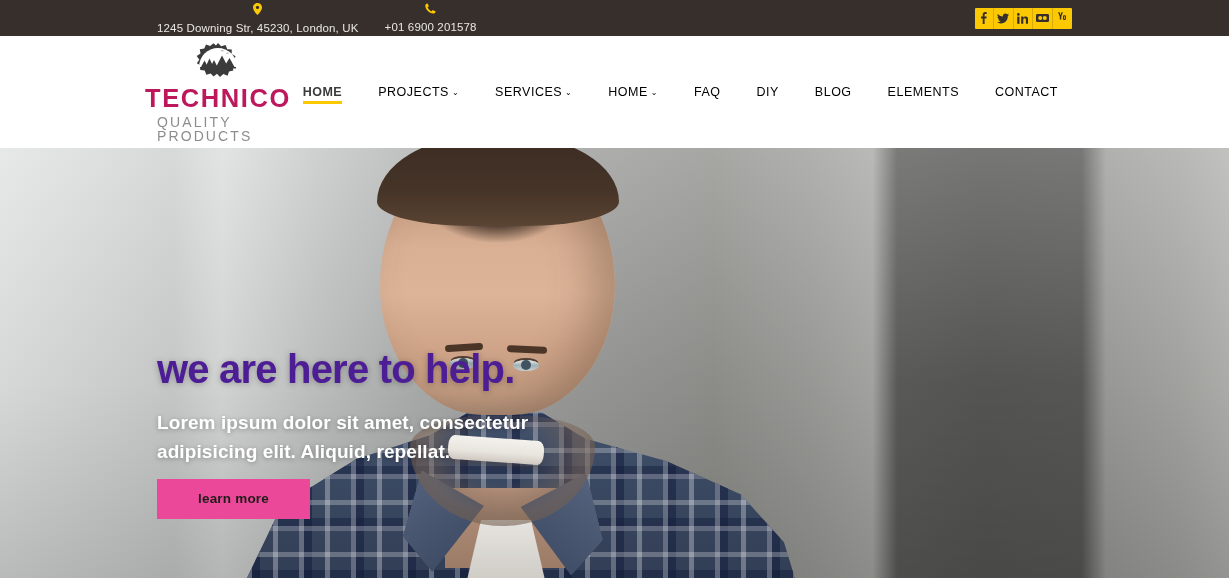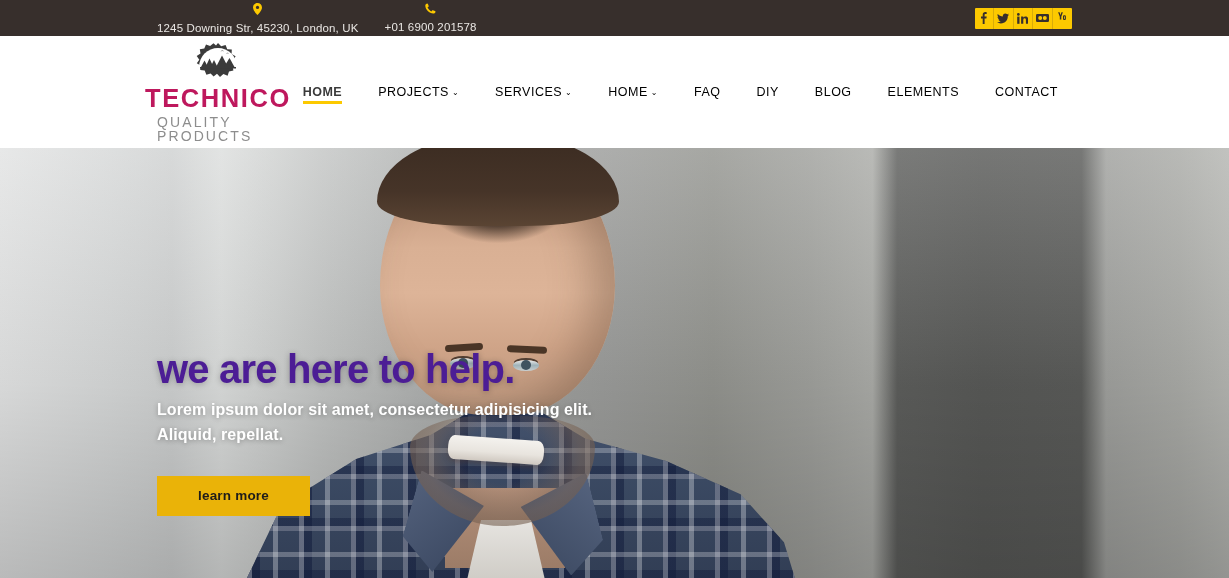--- a/index.html
+++ b/index.html
@@ -322,37 +322,37 @@
   }
   .hero-title {
     font-size: 40px;
     font-weight: bold;
     color: #4c1d95;
     letter-spacing: -0.8px;
     line-height: 1.05;
     text-shadow: 0 1px 6px rgba(0,0,0,0.28);
   }
   .hero-sub {
-    margin-top: 8px;
-    font-size: 16px;
+    margin-top: 18px;
+    font-size: 19px;
     font-weight: bold;
     color: #ffffff;
     line-height: 1.55;
     letter-spacing: 0.1px;
     max-width: 440px;
     text-shadow: 0 1px 5px rgba(0,0,0,0.3);
   }
   .hero-btn {
-    margin-top: 28px;
+    margin-top: 12px;
     display: inline-flex;
     align-items: center;
     justify-content: center;
     width: 153px;
     height: 40px;
-    background: #eab308;
+    background: #ec4899;
     color: #1f1c1a;
     font-size: 13.5px;
     font-weight: bold;
     letter-spacing: 0.2px;
     border: none;
     cursor: pointer;
     font-family: "Liberation Sans", sans-serif;
   }
 </style>
 </head>

